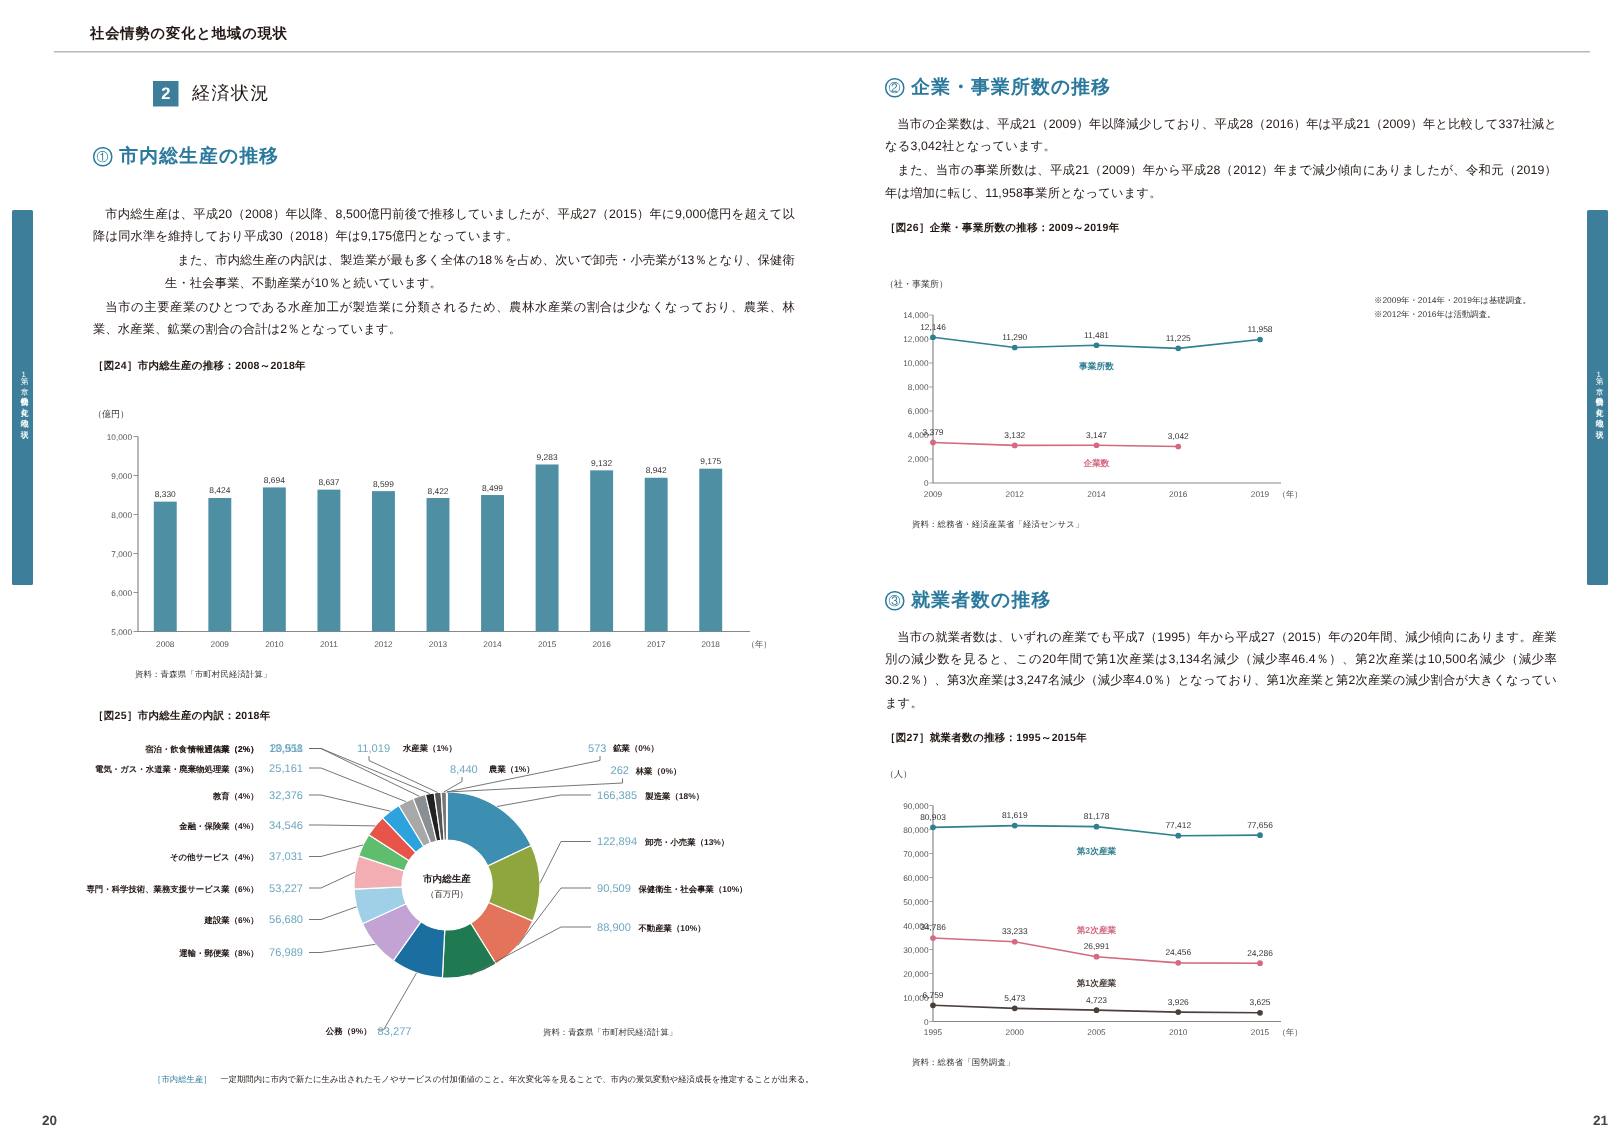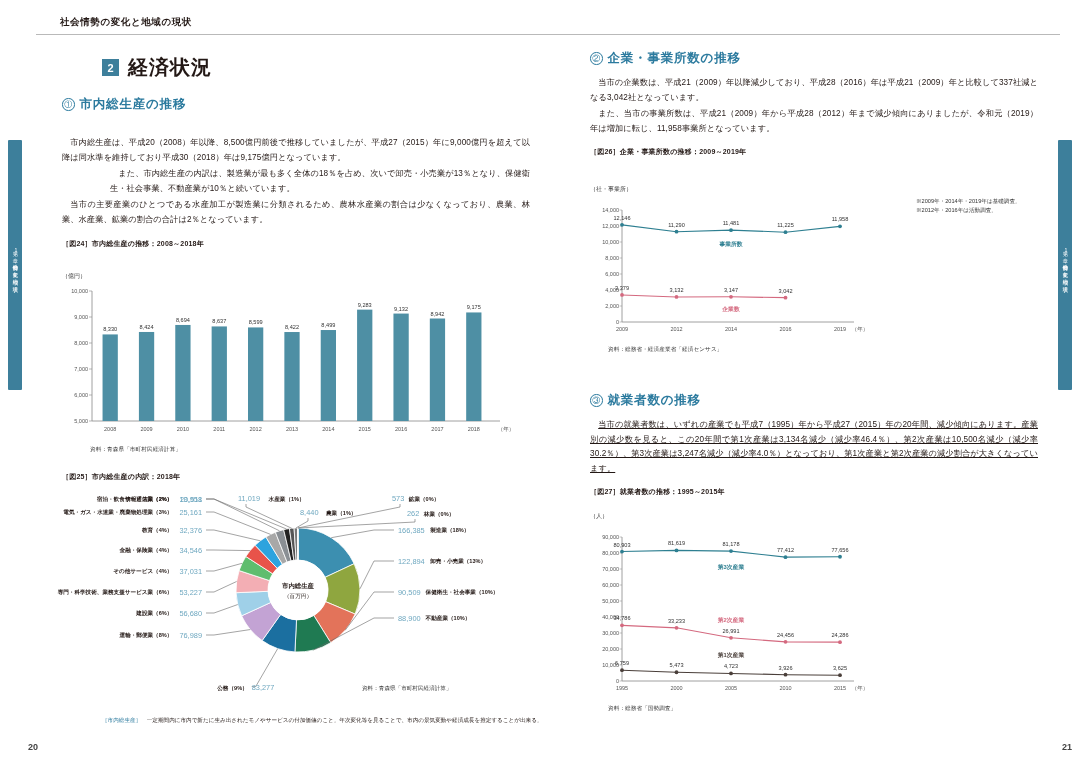--- a/index.html
+++ b/index.html
@@ -36,21 +36,21 @@
   .head-rule {
     position:absolute; left:36px; right:20px; top:34px;
     border-top:1px solid #b9b9b9;
   }
 
   .sec-num-block { position:absolute; left:62px; top:54px; display:flex; align-items:center; gap:9px; }
   .sec-num {
     width:17px; height:17px; background:#3d7f9b; color:#fff;
     font-size:11px; font-weight:bold; display:flex; align-items:center; justify-content:center;
   }
-  .sec-title { font-size:20px; font-weight:bold; letter-spacing:1px; }
+  .sec-title { font-size:12px; font-weight:normal; letter-spacing:1px; }
 
   .sub-head { display:flex; align-items:center; gap:5px; color:#2b7a9e; }
   .circ-num {
     width:12.5px; height:12.5px; border:1px solid #2b7a9e; border-radius:50%;
     font-size:8px; display:flex; align-items:center; justify-content:center;
     color:#2b7a9e; flex:0 0 auto;
   }
   .sub-title { font-size:12.5px; font-weight:bold; letter-spacing:0.8px; }
 
   .body-p {
@@ -327,21 +327,21 @@
           <text x="141" y="116.824" text-anchor="middle" class="series-lbl" fill="#d4697f">企業数</text>
         </svg>
       <div class="src-note" style="margin-top:2px; margin-left:18px;">資料：総務省・経済産業省「経済センサス」</div>
     </div>
 
     <div style="position:absolute; left:0px; top:392px; width:448px;">
       <div class="sub-head">
         <span class="circ-num">③</span>
         <span class="sub-title">就業者数の推移</span>
       </div>
-      <p class="body-p" style="margin-top:9px;text-decoration:underline;">当市の就業者数は、いずれの産業でも平成7（1995）年から平成27（2015）年の20年間、減少傾向にあります。産業別の減少数を見ると、この20年間で第1次産業は3,134名減少（減少率46.4％）、第2次産業は10,500名減少（減少率30.2％）、第3次産業は3,247名減少（減少率4.0％）となっており、第1次産業と第2次産業の減少割合が大きくなっています。</p>
+      <p class="body-p" style="margin-top:9px;">当市の就業者数は、いずれの産業でも平成7（1995）年から平成27（2015）年の20年間、減少傾向にあります。産業別の減少数を見ると、この20年間で第1次産業は3,134名減少（減少率46.4％）、第2次産業は10,500名減少（減少率30.2％）、第3次産業は3,247名減少（減少率4.0％）となっており、第1次産業と第2次産業の減少割合が大きくなっています。</p>
       <div class="fig-cap" style="margin-top:11px;">［図27］就業者数の推移：1995～2015年</div>
     </div>
 
     <div style="position:absolute; left:0px; top:512px; width:450px;">
       <div class="axis-unit">（人）</div>
       <svg id="fig27-svg" width="320" height="182" viewBox="0 0 320 182">
           <text x="29" y="162" text-anchor="end" class="tick">0</text>
           <line x1="29.5" y1="160" x2="32" y2="160" stroke="#888" stroke-width="0.5"></line>
           <text x="29" y="146" text-anchor="end" class="tick">10,000</text>
           <line x1="29.5" y1="144" x2="32" y2="144" stroke="#888" stroke-width="0.5"></line>

